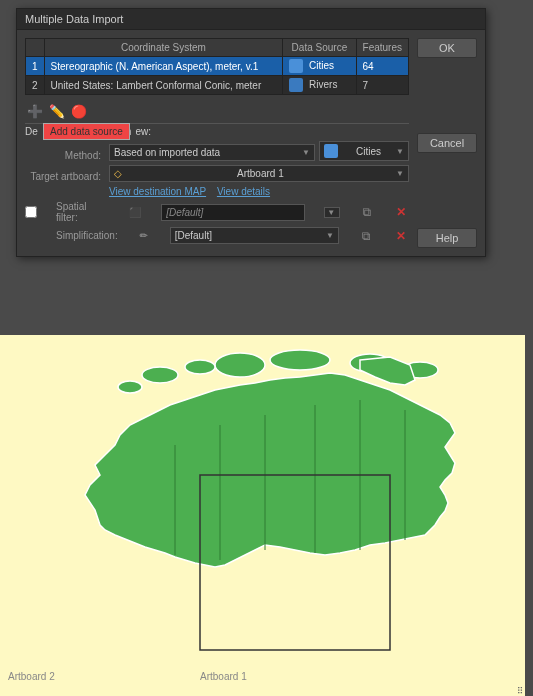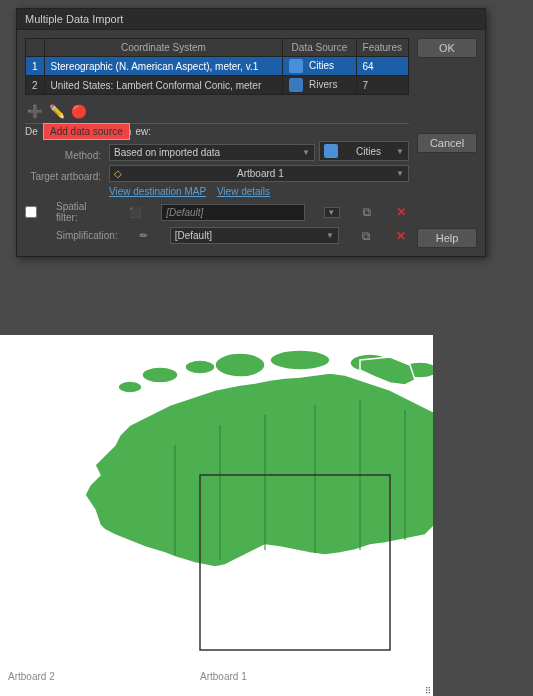--- a/index.html
+++ b/index.html
@@ -244,23 +244,23 @@
       justify-content: center;
       cursor: pointer;
     }
     .icon-x { color: #cc3333; font-size: 12px; font-weight: bold; }
 
     
     .map-area {
       position: absolute;
       top: 335px;
       left: 0;
-      width: 433px;
+      width: 525px;
       height: 361px;
-      background: #ffffff;
+      background: #fef9c3;
       overflow: hidden;
     }
 
     .artboard-label {
       position: absolute;
       color: #888;
       font-size: 10px;
     }
 
     

